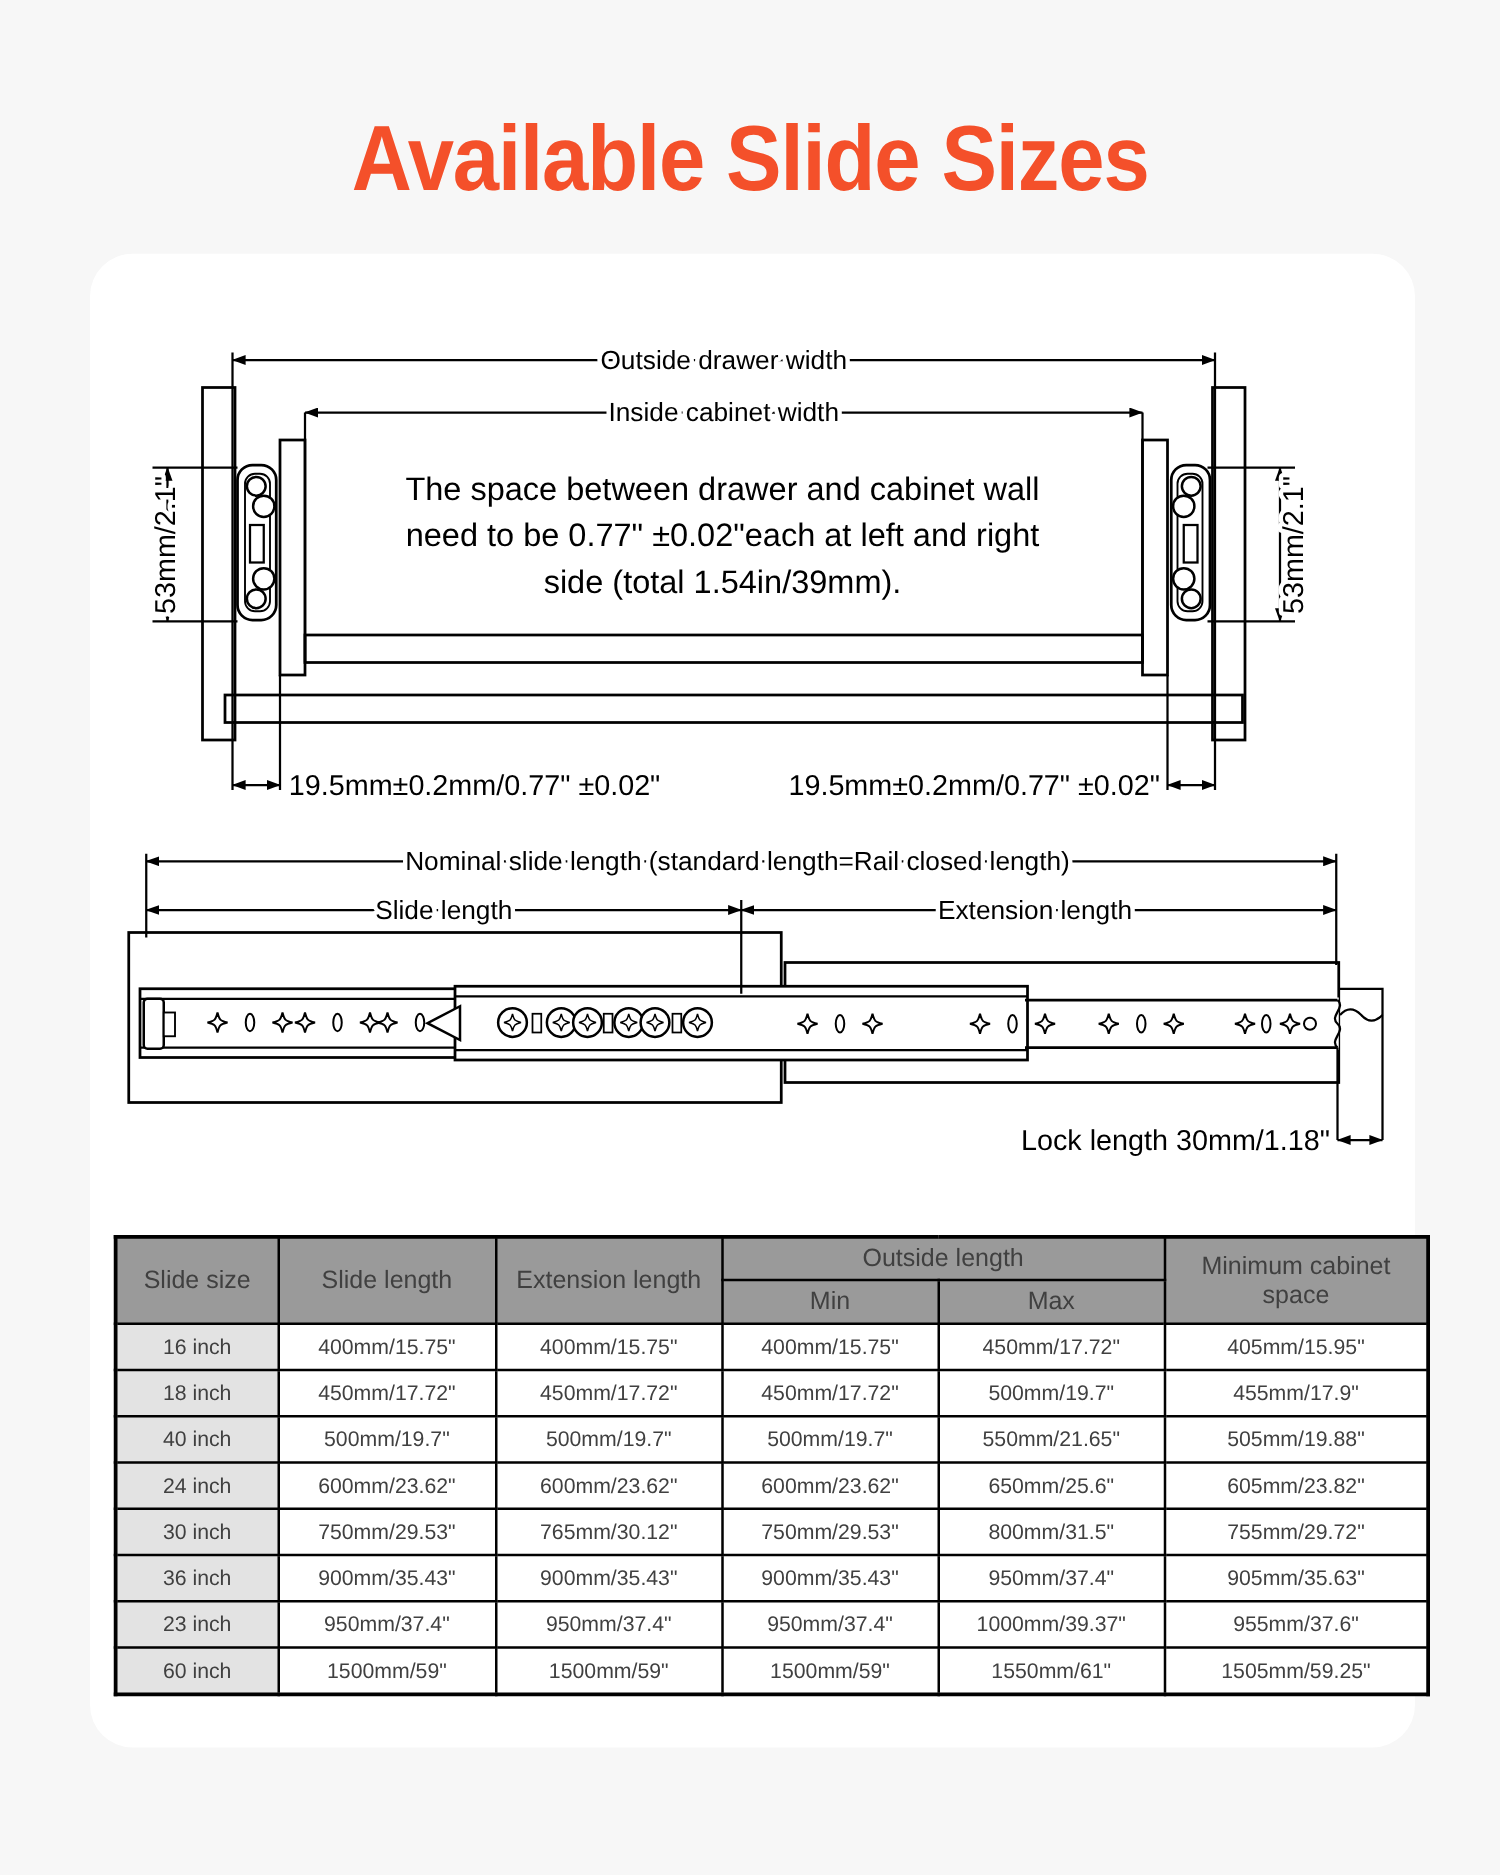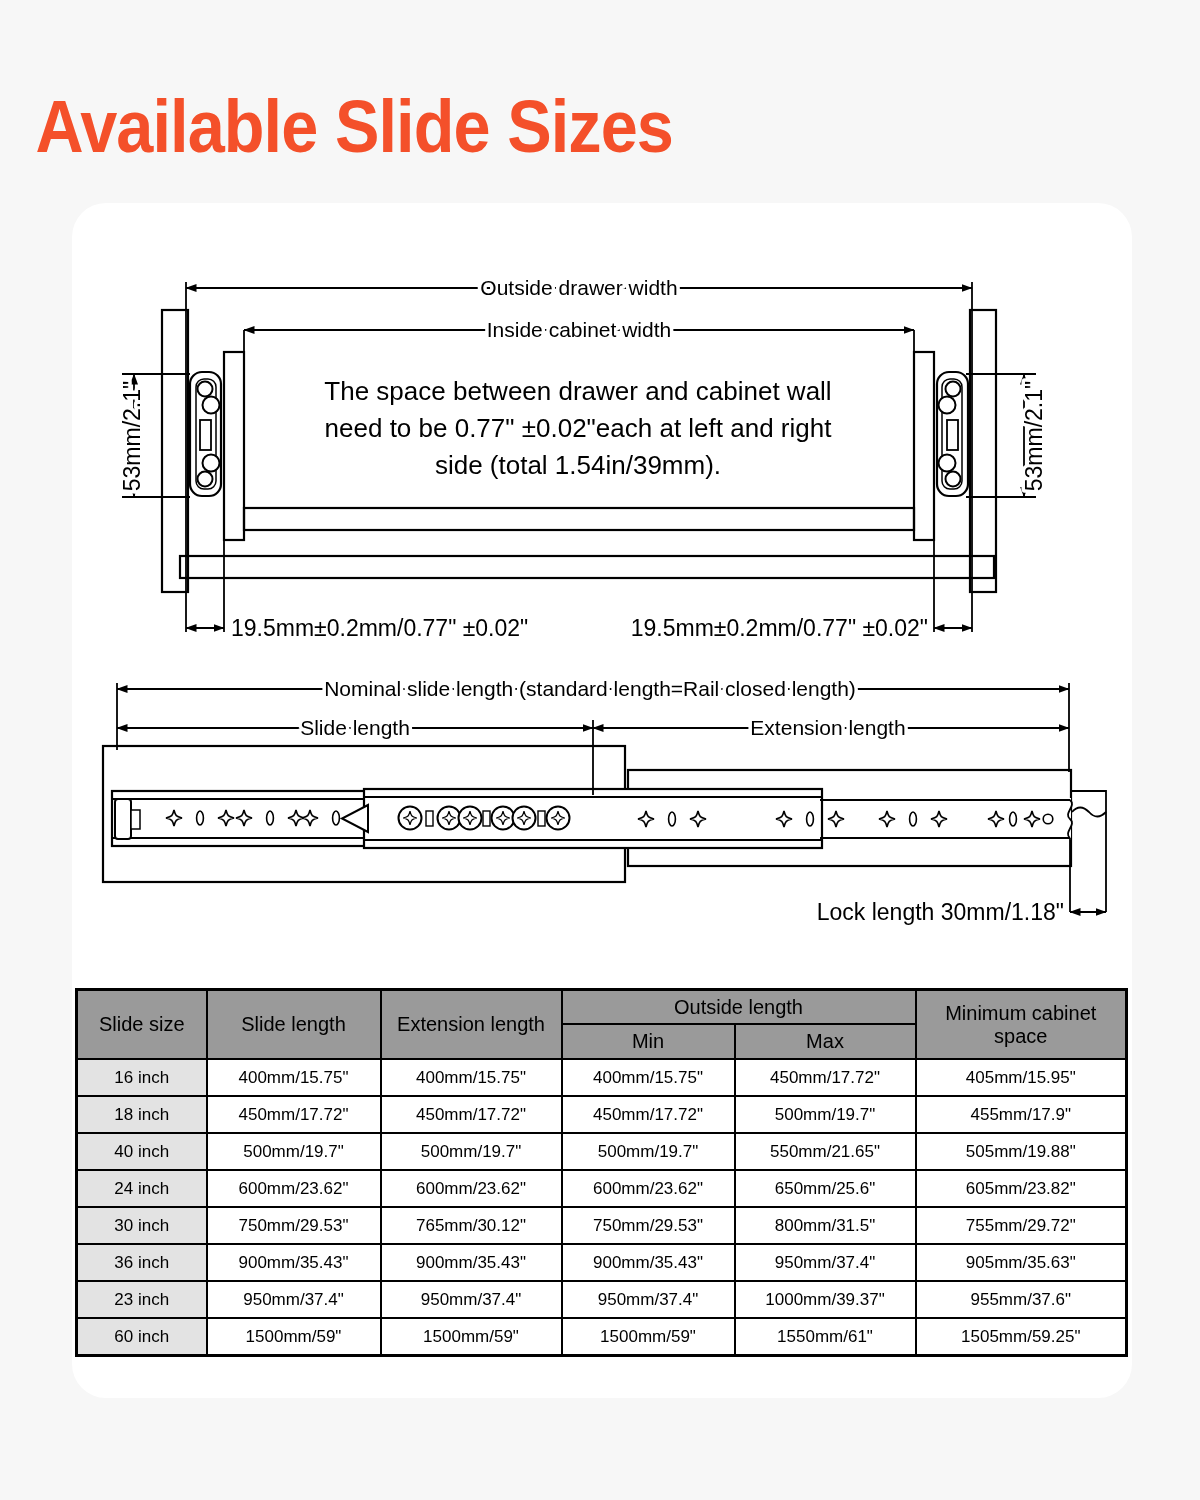--- a/index.html
+++ b/index.html
@@ -1,35 +1,35 @@
 <!DOCTYPE html>
 <html><head>
 <meta charset="utf-8">
 <style>
   html,body{margin:0;padding:0;}
   body{background:#f7f7f7;font-family:"Liberation Sans",sans-serif;}
   .page{position:relative;width:1200px;height:1500px;background:#f7f7f7;overflow:hidden;}
-  .title-wrap{position:absolute;top:88px;left:0;width:1200px;text-align:left;}
+  .title-wrap{position:absolute;top:88px;left:0;width:1200px;text-align:center;}
   .title-wrap h1{margin:0;font-size:74px;line-height:1.05;font-weight:bold;color:#f4502a;
     display:inline-block;transform:scaleX(0.9);letter-spacing:-1px;white-space:nowrap;}
   .card{position:absolute;left:72px;top:203px;width:1060px;height:1195px;background:#ffffff;border-radius:34px;}
   .dgm{position:absolute;left:0;}
   .dgm1{top:45px;}
   .dgm2{top:465px;}
   
   .dt{font-family:"Liberation Sans",sans-serif;fill:#000;stroke:#ffffff;stroke-width:7;
       paint-order:stroke;stroke-linejoin:round;text-anchor:middle;}
   .s21{font-size:21px}.s23{font-size:23px}.s26{font-size:26px}
   .as{text-anchor:start}.ae{text-anchor:end}
   .ln{stroke:#000;stroke-width:1.8;fill:none;}
   .st{stroke:#000;stroke-width:2.2;fill:none;}
   .wf{fill:#ffffff;}
   
-  .spec-table{position:absolute;left:3px;top:785px;border-collapse:collapse;table-layout:fixed;
-      width:1050px;font-family:"Liberation Sans",sans-serif;color:#000000;}
+  .spec-table{position:absolute;left:19px;top:785px;border-collapse:collapse;table-layout:fixed;
+      width:1050px;font-family:"Liberation Sans",sans-serif;color:#404040;}
   .spec-table th,.spec-table td{border:2px solid #000;text-align:center;vertical-align:middle;padding:0;}
   .spec-table{border:3px solid #000;}
   .spec-table thead th{background:#9a9a9a;font-weight:normal;font-size:20px;}
   .spec-table thead tr.hr1 th{height:32px;}
   .spec-table thead tr.hr2 th{height:33px;margin-left:28px;}
   .spec-table tbody td{background:#ffffff;font-size:17px;height:35px;}
   .spec-table tbody td.rowlabel{background:#e3e3e3;}
 </style>
 </head>
 <body>

